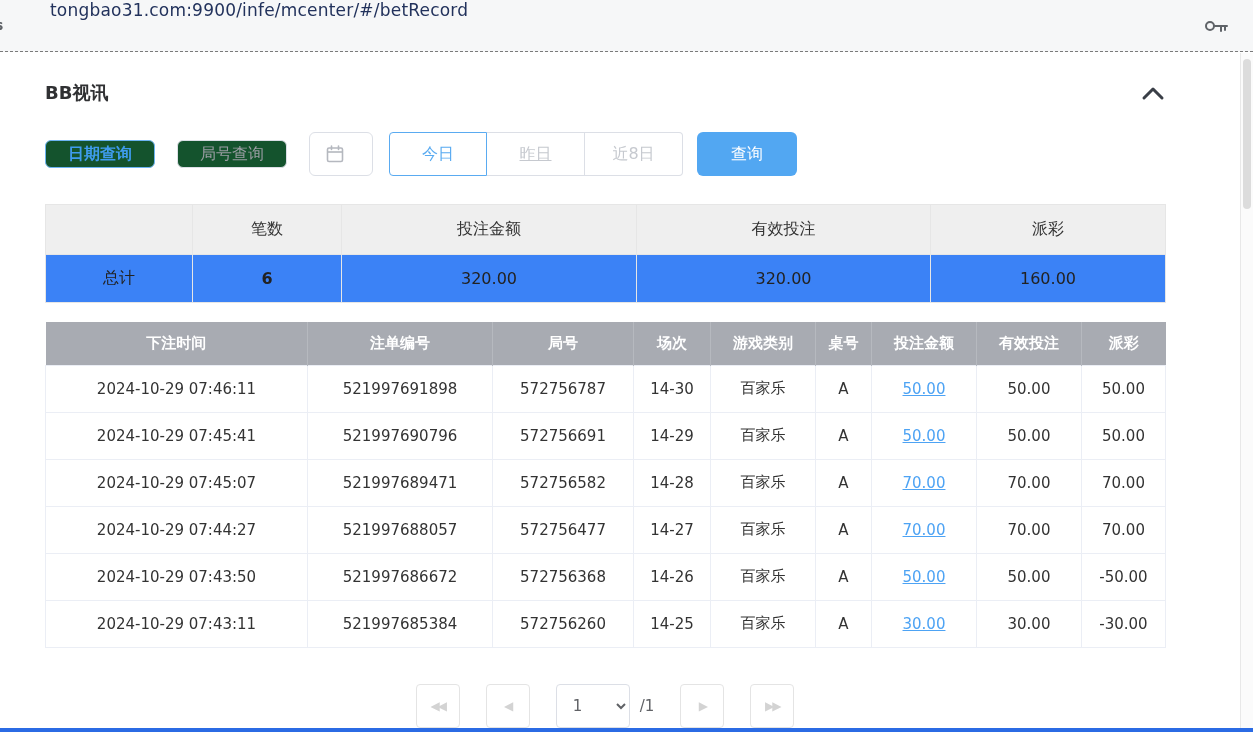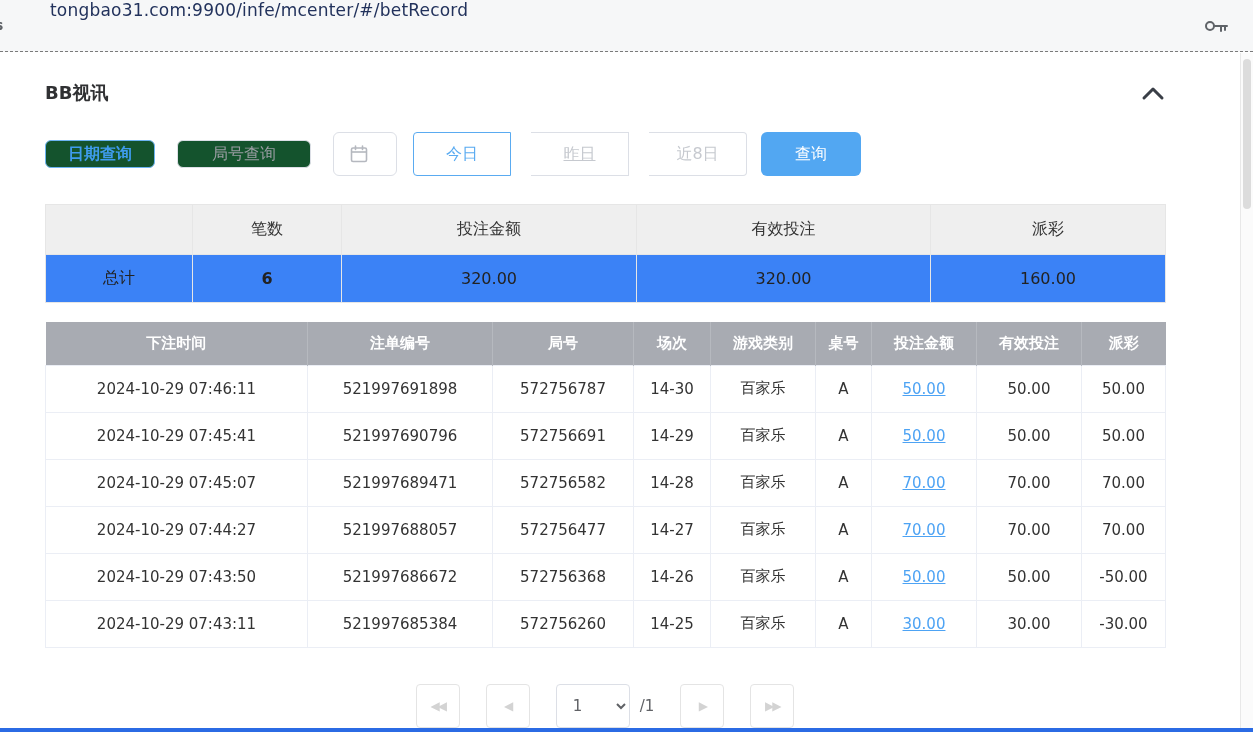--- a/index.html
+++ b/index.html
@@ -30,30 +30,30 @@
 
   .title-row { margin-top:28px; display:flex; justify-content:space-between; align-items:center; height:24px; }
   .panel-title { font-size:18px; font-weight:bold; color:#303133; }
   .collapse-icon { width:24px; height:18px; cursor:pointer; }
 
   .filter-row { margin-top:26px; display:flex; align-items:center; height:46px; }
   .btn { height:28px; background:#14532d; border-radius:6px; font-size:16px; cursor:pointer;
          display:inline-flex; align-items:center; justify-content:center;
          font-family:Liberation Sans, sans-serif; }
   .btn-blue-outline { border:1px solid #6cb4f2; color:#3f9cee; font-weight:bold; padding:0 22px; margin-right:22px; }
-  .btn-gray-outline { border:1px solid #dcdfe6; color:#9a9da3; padding:0 34px; margin-right:22px; }
+  .btn-gray-outline { border:1px solid #dcdfe6; color:#9a9da3; padding:0 22px; margin-right:22px; }
 
   .date-input {
     height:44px; border:1px solid #dcdfe6; border-radius:6px; background:#fff;
     display:flex; align-items:center; padding:0 16px; cursor:pointer;
   }
   .date-input .cal { width:18px; height:18px; margin-right:12px; }
   .date-input .date-text { font-size:16px; color:#333; }
 
-  .seg-group { display:flex; margin-left:16px;gap:20px; }
+  .seg-group { display:flex; margin-left:16px; }
   .seg { width:98px; height:44px; background:#fff; font-size:16px;
          display:flex; align-items:center; justify-content:center; cursor:pointer; }
   .seg-active { border:1px solid #5aabf1; color:#5aabf1; border-radius:4px 0 0 4px; position:relative; z-index:2; }
   .seg-mid { border:1px solid #dcdfe6; border-left:none; color:#c6c9cf;text-decoration:underline; }
   .seg-end { border:1px solid #dcdfe6; border-left:none; color:#c6c9cf; border-radius:0 4px 4px 0; }
 
   .btn-search { margin-left:14px; width:100px; height:44px; background:#52a7f2; color:#fff;
                 border:none; border-radius:6px; font-size:16px; cursor:pointer; font-family:Liberation Serif, serif; }
 
   

